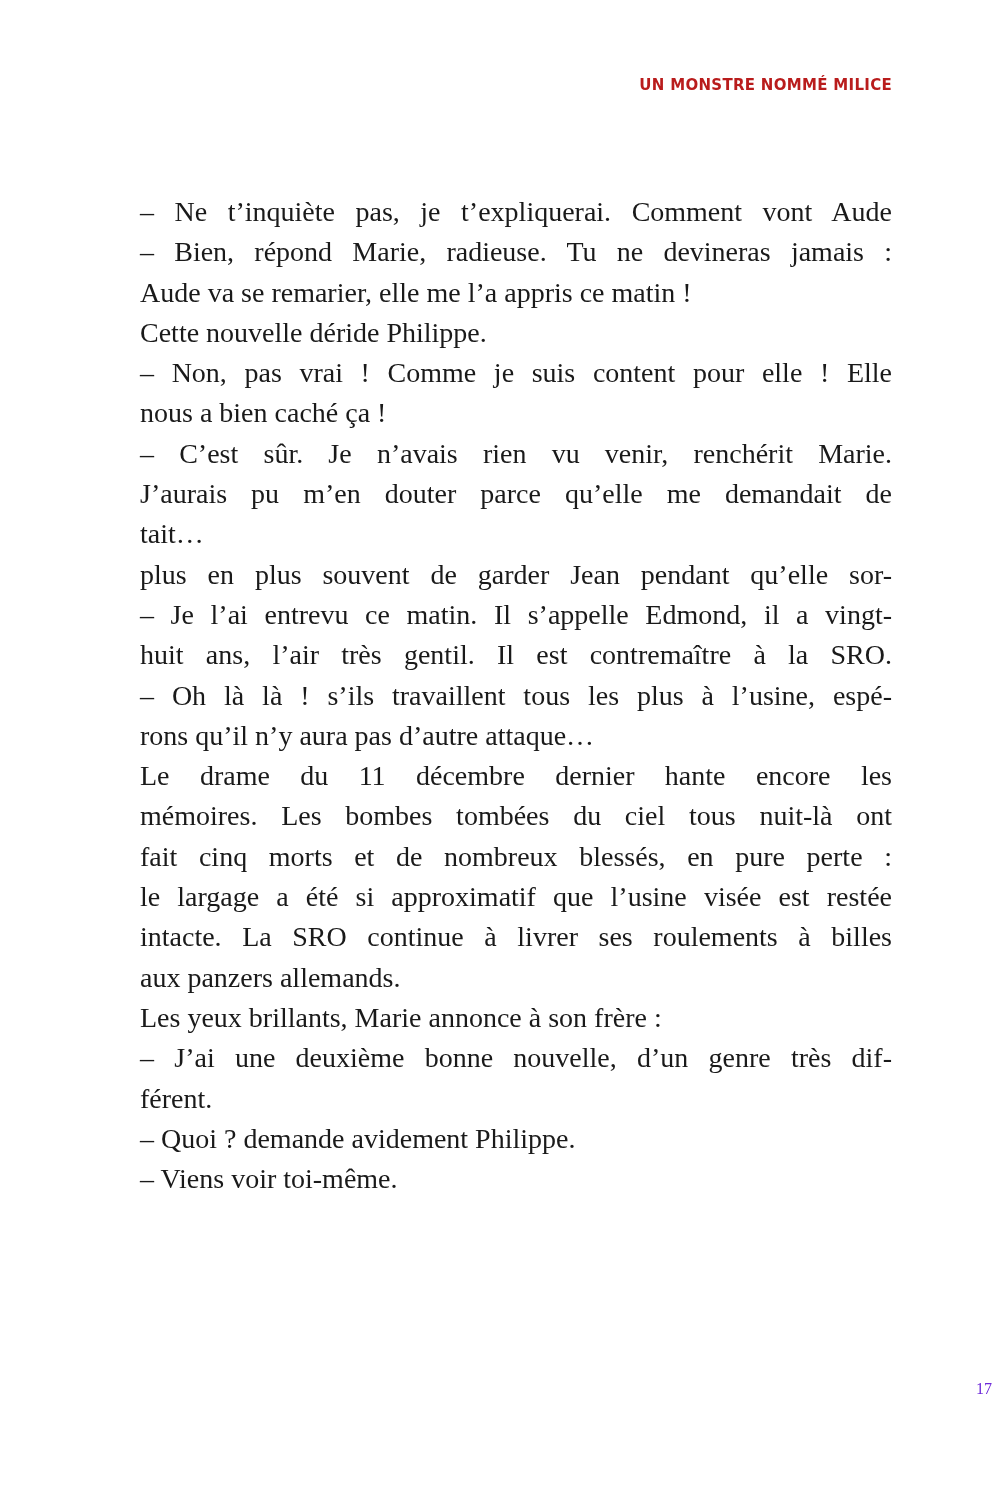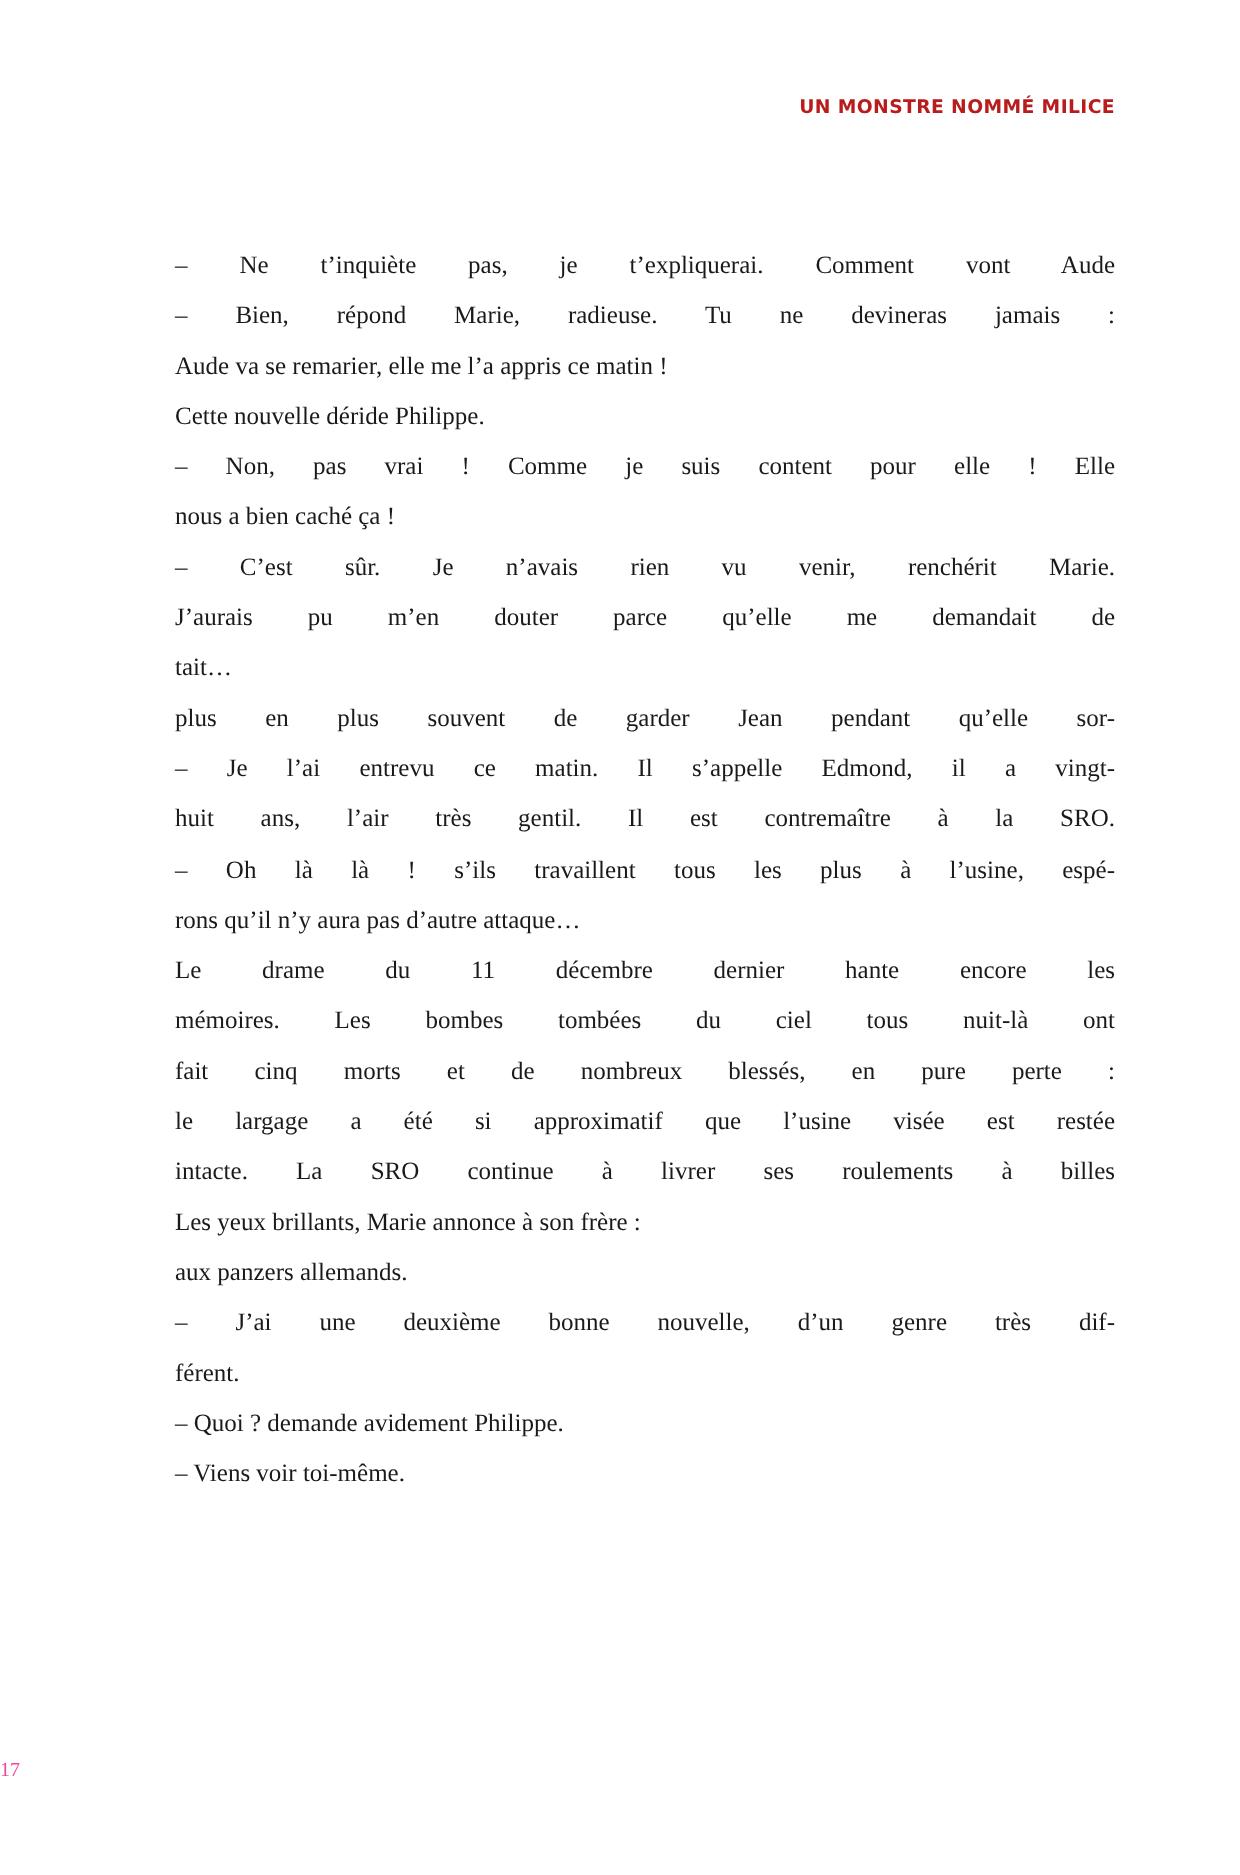--- a/index.html
+++ b/index.html
@@ -23,45 +23,44 @@
       font-size: 15px;
       letter-spacing: 0.3px;
       color: #b91c1c;
     }
     .body-text {
       position: absolute;
       top: 192px;
       left: 140px;
       width: 752px;
       font-family: "Liberation Serif", serif;
-      font-size: 20px;
+      font-size: 28px;
       line-height: 40.3px;
       color: #1a1a1a;
       text-align: justify;
     }
     .line {
       display: block;
       white-space: nowrap;
       height: 40.3px;
     }
     .line.justify {
       text-align: justify;
       text-align-last: justify;
       white-space: normal;
     }
     .folio {
       position: absolute;
       top: 1380px;
       left: 0;
       width: 992px;
-      text-align: left;
+      text-align: right;
       font-family: "Liberation Serif", serif;
       font-size: 16px;
-      color: #ec4899;
-      margin-top: 28px;
+      color: #6d28d9;
     }
   </style>
 </head>
 <body>
 
 <div class="running-head">UN MONSTRE NOMMÉ MILICE</div>
 
 <div class="body-text">
   <span class="line justify">– Ne t’inquiète pas, je t’expliquerai. Comment vont Aude</span>
   <span class="line justify">– Bien, répond Marie, radieuse. Tu ne devineras jamais :</span>
@@ -75,21 +74,21 @@
   <span class="line justify">plus en plus souvent de garder Jean pendant qu’elle sor-</span>
   <span class="line justify">– Je l’ai entrevu ce matin. Il s’appelle Edmond, il a vingt-</span>
   <span class="line justify">huit ans, l’air très gentil. Il est contremaître à la SRO.</span>
   <span class="line justify">– Oh là là ! s’ils travaillent tous les plus à l’usine, espé-</span>
   <span class="line">rons qu’il n’y aura pas d’autre attaque…</span>
   <span class="line justify">Le drame du 11 décembre dernier hante encore les</span>
   <span class="line justify">mémoires. Les bombes tombées du ciel tous nuit-là ont</span>
   <span class="line justify">fait cinq morts et de nombreux blessés, en pure perte :</span>
   <span class="line justify">le largage a été si approximatif que l’usine visée est restée</span>
   <span class="line justify">intacte. La SRO continue à livrer ses roulements à billes</span>
+  <span class="line">aux panzers allemands.</span>
   <span class="line">Les yeux brillants, Marie annonce à son frère :</span>
-  <span class="line">aux panzers allemands.</span>
   <span class="line justify">– J’ai une deuxième bonne nouvelle, d’un genre très dif-</span>
   <span class="line">férent.</span>
   <span class="line">– Quoi ? demande avidement Philippe.</span>
   <span class="line">– Viens voir toi-même.</span>
 </div>
 
 <div class="folio">17</div>
 
 </body></html>

